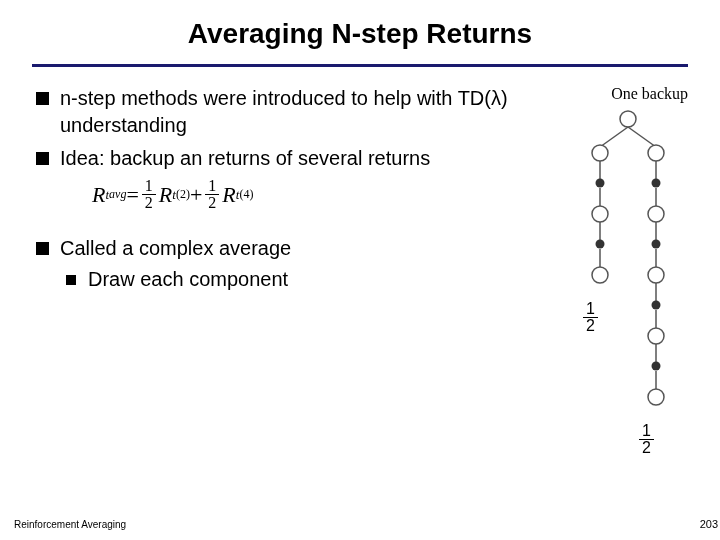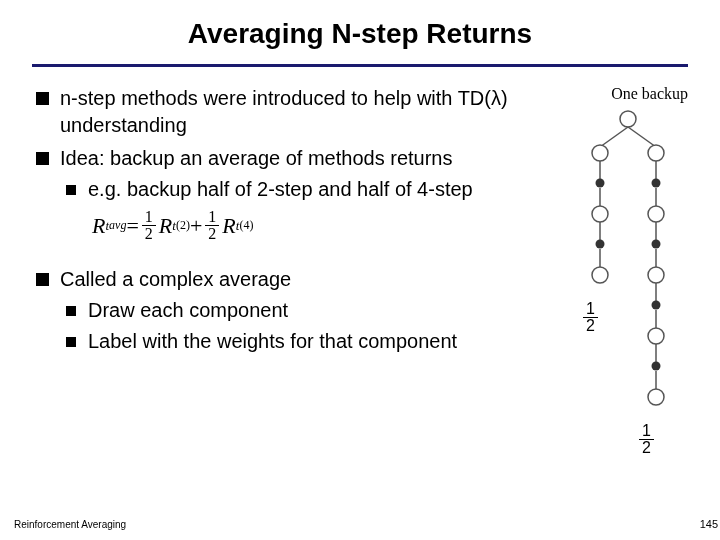--- a/index.html
+++ b/index.html
@@ -107,24 +107,21 @@
 
 <div class="slide">
   <div class="title">Averaging N-step Returns</div>
   <hr class="rule">
 
   <div class="content">
     <div class="bullets">
       <ul class="lvl1">
         <li>n-step methods were introduced to help with TD(λ) understanding</li>
         <li>
-          <span>Idea: backup an average of methods returns</span>
-          <ul class="lvl2">
-            <li>e.g. backup half of 2-step and half of 4-step</li>
-          </ul>
+          <span>Idea: backup an returns of several returns</span>
         </li>
       </ul>
 
       <div class="formula">
         <span>R</span>
           <span class="sub">t</span>
           <span class="sup">avg</span>
         <span style="font-style:normal"> = </span>
         <span class="frac">
             <span class="num">1</span>
@@ -143,21 +140,20 @@
           <span class="sup" style="font-style:normal">(4)</span>
       </div>
 
       <div class="gap"></div>
 
       <ul class="lvl1">
         <li>
           <span>Called a complex average</span>
           <ul class="lvl2">
             <li>Draw each component</li>
-            <li>Label with the weights for that component</li>
           </ul>
         </li>
       </ul>
     </div>
 
     <div class="diagram">
       <div class="diagram-label">One backup</div>
       <svg width="120" height="330">
 
         <circle cx="60" cy="12" r="8" fill="#fff" stroke="#555" stroke-width="1.5"></circle>
@@ -200,13 +196,13 @@
         <span class="frac" style="position:absolute; left:78px; top:122px;">
           <span class="num">1</span>
           <span class="den">2</span>
         </span>
       </div>
     </div>
   </div>
 </div>
 
 <div class="footer-left">Reinforcement Averaging</div>
-<div class="footer-right">145</div>
+<div class="footer-right">203</div>
 
 </body></html>

